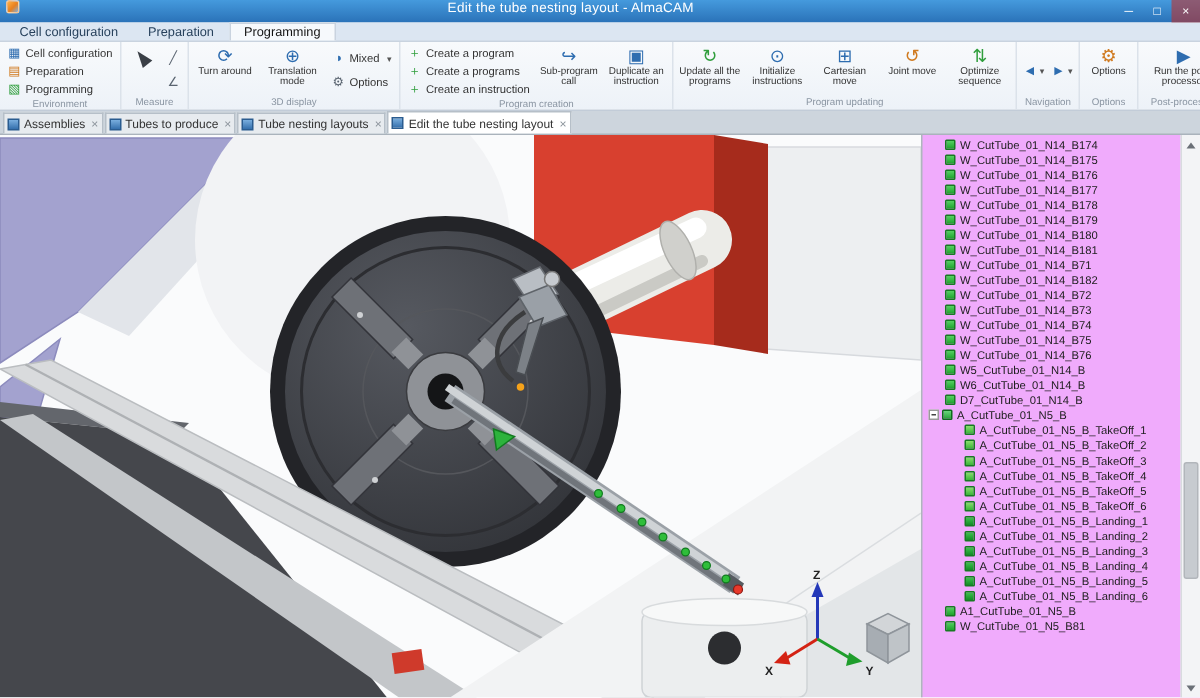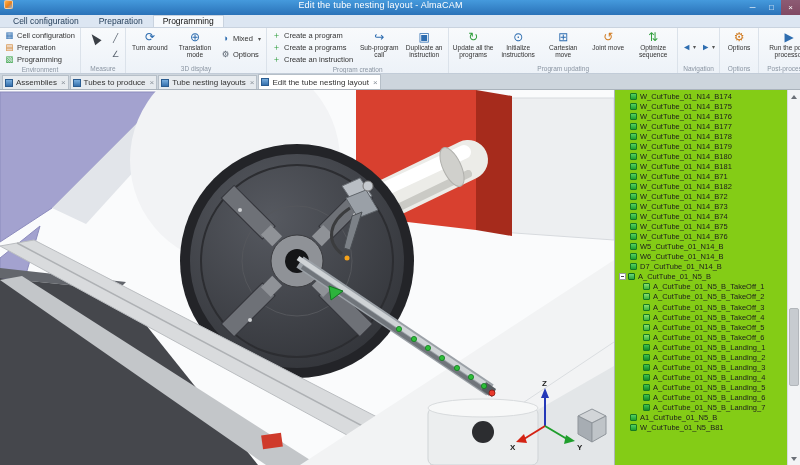--- a/index.html
+++ b/index.html
@@ -39,21 +39,21 @@
   .dtab.active{background:#fff;height:15px}
   .dticon{width:8px;height:8px;background:linear-gradient(#79aede,#3570ad);border:1px solid #2a5c90;flex:none}
   .dtclose{color:#8a929a;font-size:8px;margin-left:1px}
 
   
   .main{display:flex;height:375px}
   .viewport{flex:1;min-width:0;position:relative;background:#fbfcfd}
   .viewport svg{display:block;width:100%;height:100%}
 
   
-  .sidepanel{width:186px;flex:none;display:flex;border-left:1px solid #aeb6bd;background:#84cc16}
+  .sidepanel{width:186px;flex:none;display:flex;border-left:1px solid #aeb6bd;background:#f0abfc}
   .tree{flex:1;overflow:hidden;padding-top:1px}
   .trow{display:flex;align-items:center;height:10.05px;padding-left:15px}
   .trow[data-level="2"]{padding-left:28px}
   .trow[data-expander]{padding-left:4px}
   .expander{display:none;width:7px;height:7px;border:1px solid #9a9a9a;background:#fff;margin-right:2px;position:relative;flex:none}
   .trow[data-expander] .expander{display:inline-block}
   .expander::before{content:"";position:absolute;left:1px;right:1px;top:2px;height:1px;background:#444}
   .ticon{width:7px;height:7px;border:1px solid #177a22;background:linear-gradient(#55cf62,#1fa32e);border-radius:1px;margin-right:3px;flex:none}
   .trow[data-icon="takeoff"] .ticon{background:linear-gradient(#8ade6e,#3bb53a)}
   .trow[data-icon="landing"] .ticon{background:linear-gradient(#3fc24f,#148c26)}
@@ -585,25 +585,20 @@
           <span class="ticon"></span>
           <span class="tlabel">A_CutTube_01_N5_B_Landing_5</span>
         </div>
 
         <div class="trow" data-level="2" data-icon="landing">
 
           <span class="ticon"></span>
           <span class="tlabel">A_CutTube_01_N5_B_Landing_6</span>
         </div>
 
-        <div class="trow" data-level="2" data-icon="landing">
-
-          <span class="ticon"></span>
-          <span class="tlabel">A_CutTube_01_N5_B_Landing_7</span>
-        </div>
 
         <div class="trow" data-icon="part">
 
           <span class="ticon"></span>
           <span class="tlabel">A1_CutTube_01_N5_B</span>
         </div>
 
         <div class="trow" data-icon="part">
 
           <span class="ticon"></span>

